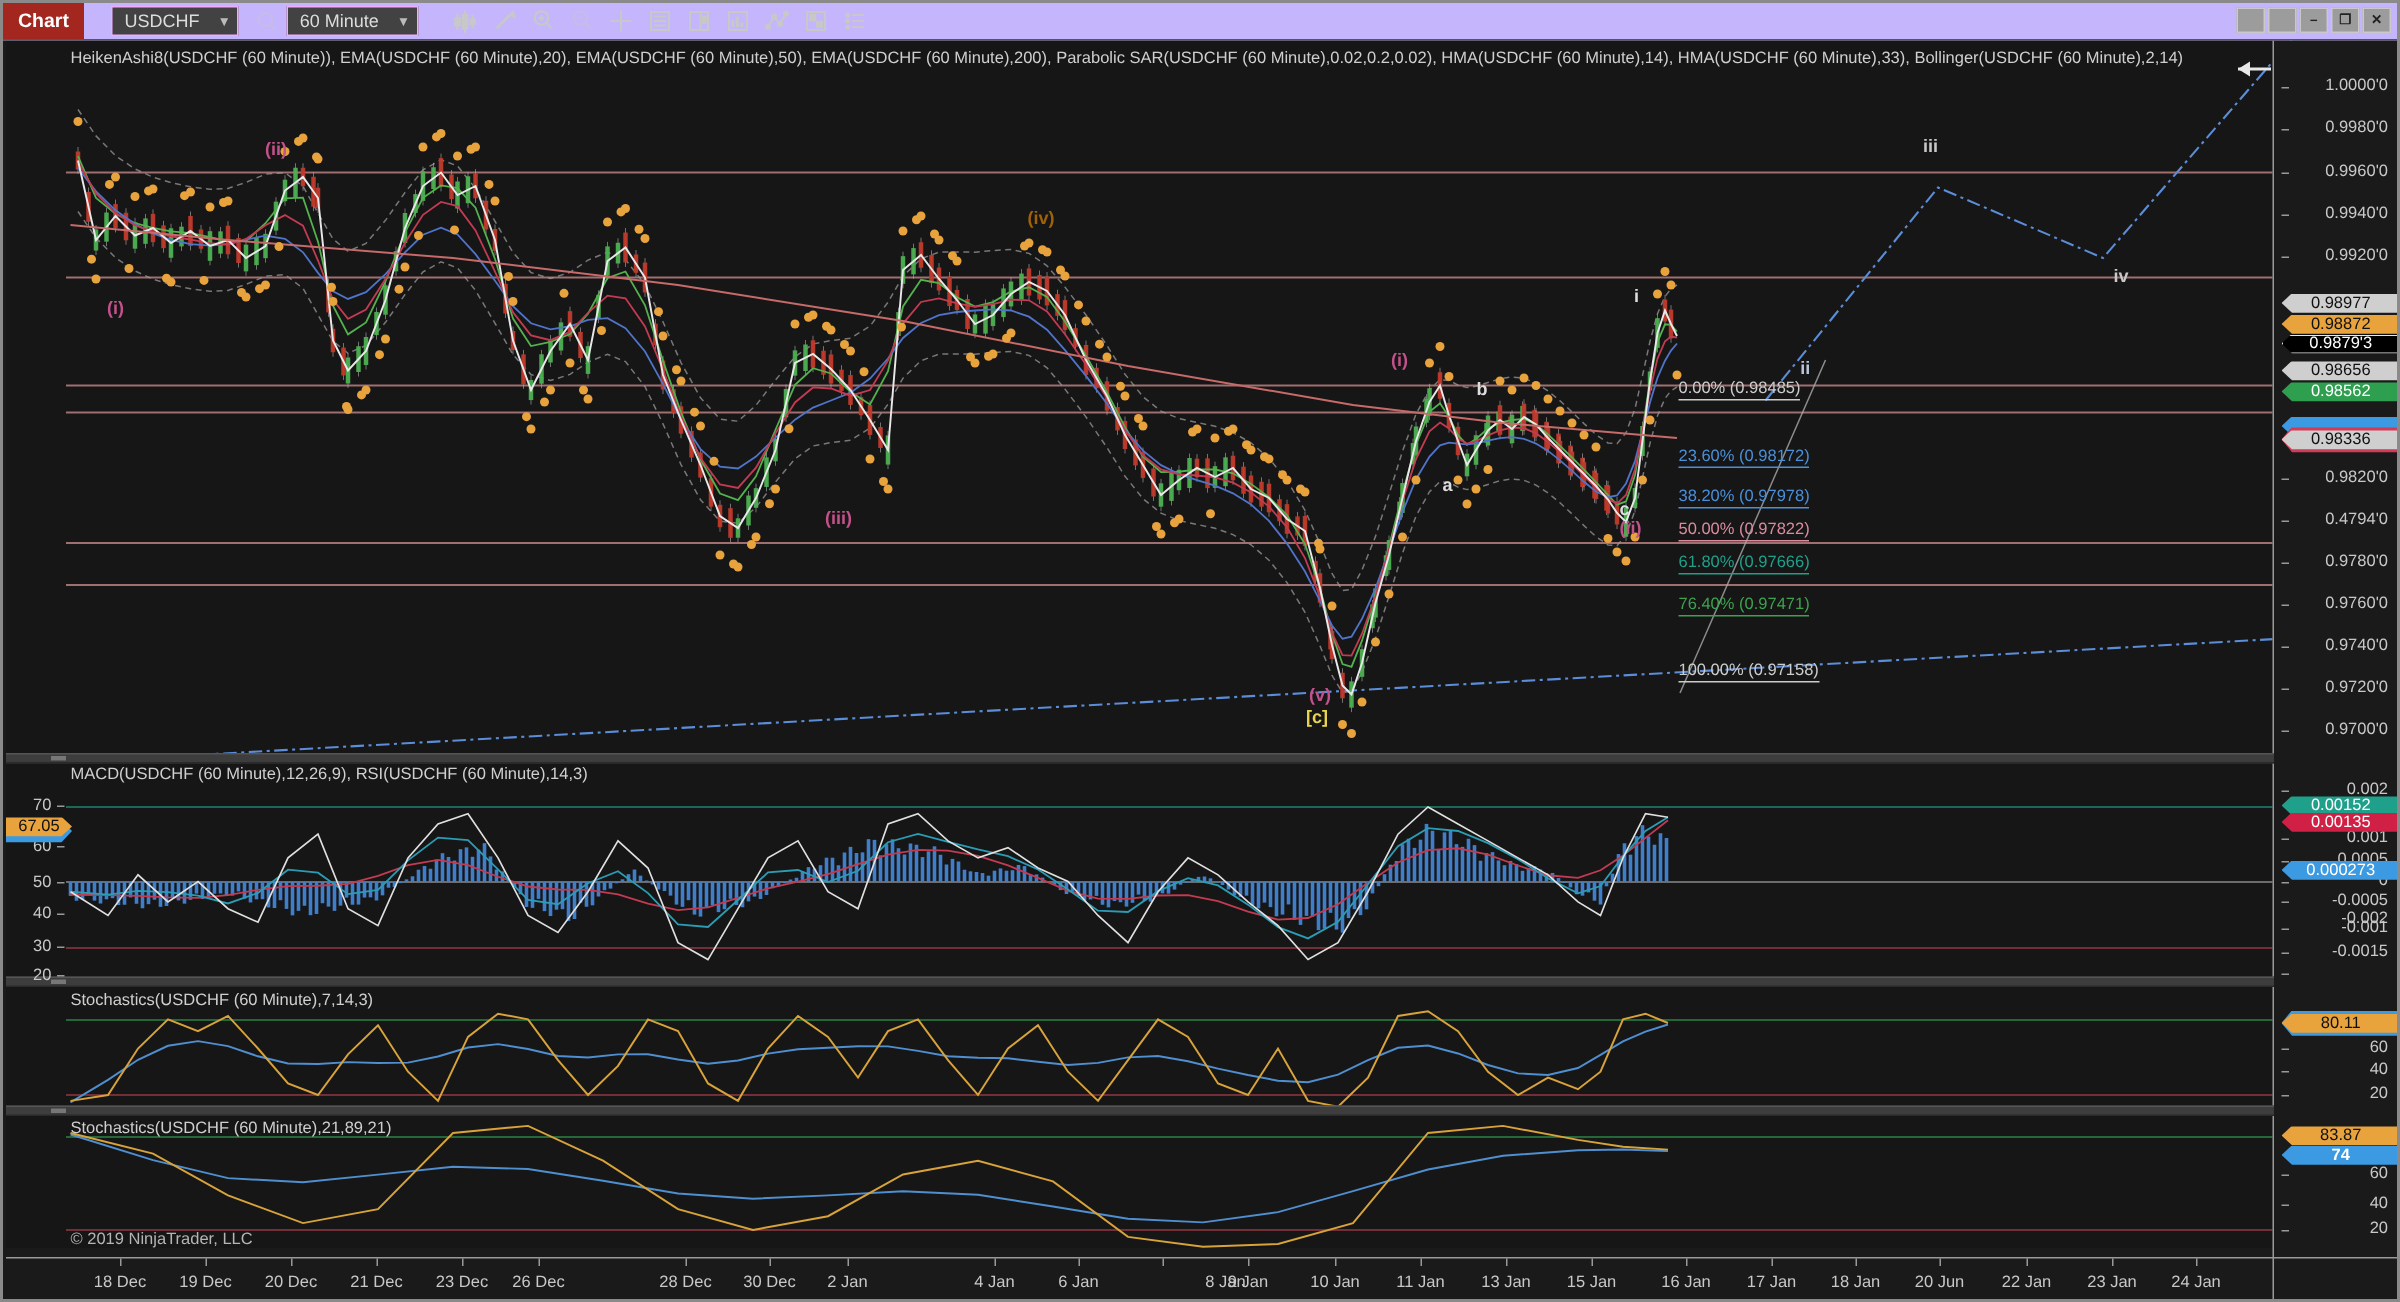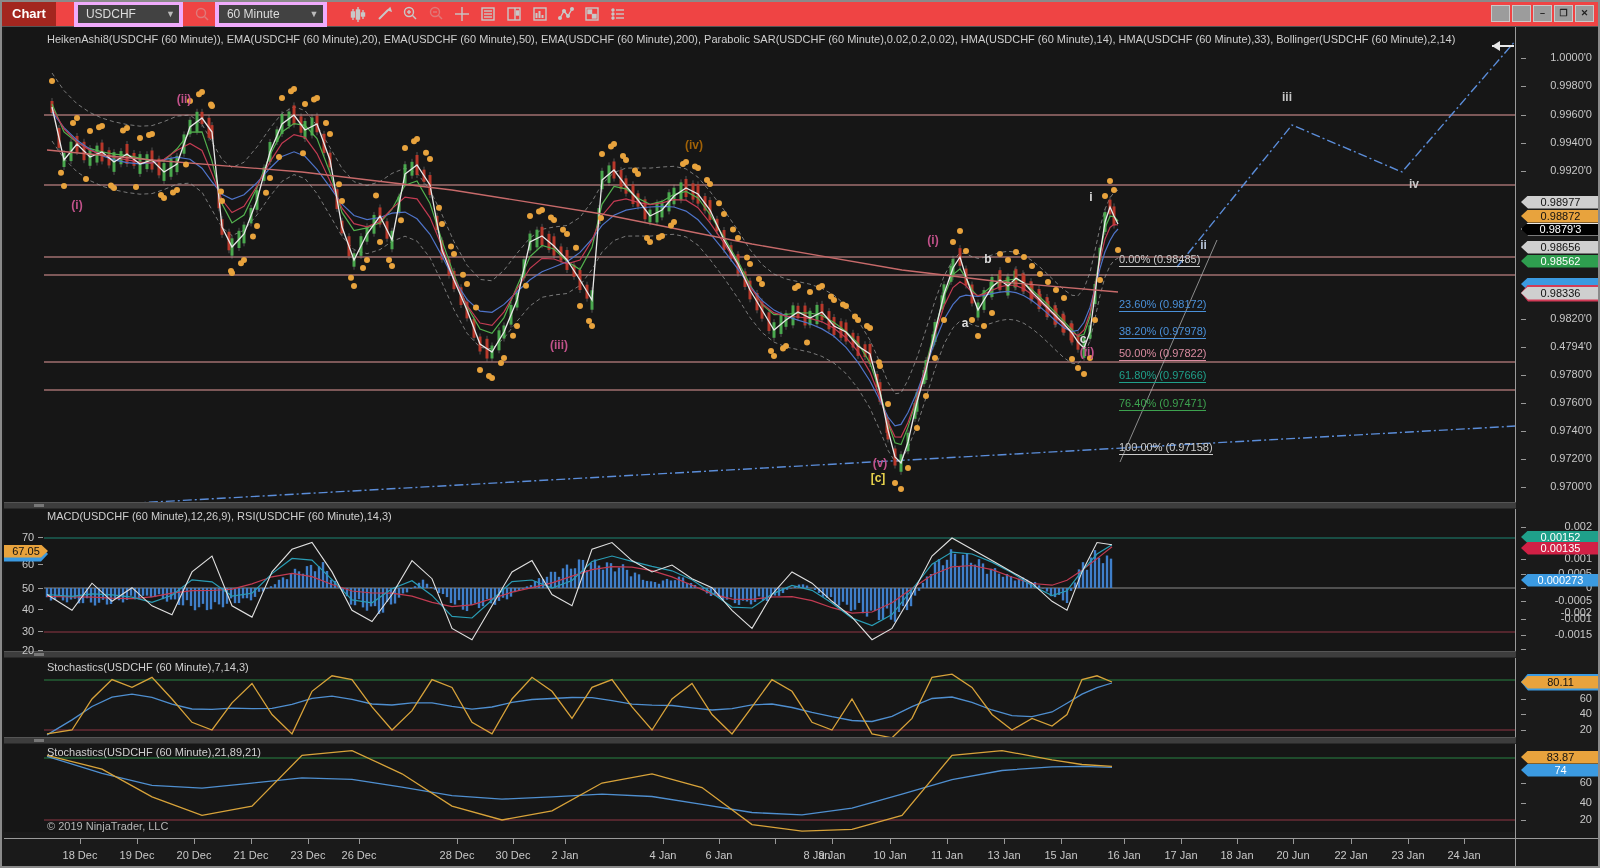--- a/index.html
+++ b/index.html
@@ -1,24 +1,24 @@
 <!DOCTYPE html>
 <html><head>
 <meta charset="utf-8">
 <style>
   html,body{margin:0;padding:0;background:#4a4a4a;font-family:"Liberation Sans",sans-serif;}
   #window{position:relative;width:1600px;height:868px;background:#1a1a1a;overflow:hidden;
           border:2px solid #8a8a8a;box-sizing:border-box;}
   
-  #toolbar{position:absolute;left:0;top:0;width:100%;height:24px;background:#ef4444;
+  #toolbar{position:absolute;left:0;top:0;width:100%;height:24px;background:#c4b5fd;
            border-bottom:1px solid #555;display:flex;align-items:center;z-index:30;}
   #chart-tab{background:#a3261f;color:#fff;font-weight:bold;font-size:13px;height:24px;
              line-height:24px;padding:0 10px;margin-right:18px;}
-  .dd{background:#424242;border:4px solid #f0abfc;color:#ddd;font-size:12px;height:18px;
-      line-height:18px;padding:0 4px 0 8px;display:flex;align-items:center;gap:30px;margin-right:6px;}
+  .dd{background:#424242;border:1px solid #f0abfc;color:#ddd;font-size:12px;height:18px;
+      line-height:18px;padding:0 4px 0 8px;display:flex;align-items:center;gap:12px;margin-right:6px;}
   .dd .chev{font-size:9px;color:#bbb;}
   .tb-icon{width:22px;height:18px;margin:0 2px;display:flex;align-items:center;justify-content:center;}
   .tb-icon svg{stroke:#c8c8c8;fill:none;stroke-width:1.4;}
   .tb-icon.dim svg{opacity:.4;}
   #win-controls{position:absolute;right:4px;top:3px;display:flex;gap:2px;}
   .win-btn{width:17px;height:15px;background:#9c9c9c;border:1px solid #c9c9c9;color:#222;
            font-size:9px;line-height:14px;text-align:center;font-weight:bold;}
   
   .panel{position:absolute;left:2px;right:82px;background:#161616;}
   .splitter{position:absolute;left:2px;right:82px;height:5px;background:#3d3d3d;border-top:1px solid #555;border-bottom:1px solid #2a2a2a;z-index:6;}
@@ -1063,21 +1063,21 @@
     <div class="tag" style="top:252.5px;background:#2e9e4f;color:#ffffff;">0.98562</div>
     <div class="tag" style="top:275.5px;background:#3b9ae1;color:#ffffff;"></div>
     <div class="tag" style="top:282.5px;background:#d23b57;height:17px;"></div>
     <div class="tag" style="top:284.5px;background:#cfcfcf;color:#111111;">0.98336</div>
     <div class="tag" style="top:528.5px;background:#1fa08a;color:#ffffff;">0.00152</div>
     <div class="tag" style="top:539.5px;background:#d12045;color:#ffffff;">0.00135</div>
     <div class="tag" style="top:571.5px;background:#3b9ae1;color:#ffffff;">0.000273</div>
     <div class="tag" style="top:671.5px;background:#3b9ae1;height:17px;"></div>
     <div class="tag" style="top:673.5px;background:#e8a33d;color:#111111;">80.11</div>
     <div class="tag" style="top:748.5px;background:#e8a33d;color:#111111;">83.87</div>
-    <div class="tag" style="top:761.5px;background:#3b9ae1;color:#ffffff;">74</div>
+    <div class="tag" style="top:761.5px;background:#3b9ae1;color:#ffffff;font-weight:bold;">74</div>
     <div class="ytick" style="top:518px;">0.002</div>
     <div class="ytickmark" style="left:1519px;top:525px;"></div>
     <div class="ytick" style="top:550px;">0.001</div>
     <div class="ytickmark" style="left:1519px;top:557px;"></div>
     <div class="ytick" style="top:565px;">0.0005</div>
     <div class="ytickmark" style="left:1519px;top:572px;"></div>
     <div class="ytick" style="top:579px;">0</div>
     <div class="ytickmark" style="left:1519px;top:586px;"></div>
     <div class="ytick" style="top:592px;">-0.0005</div>
     <div class="ytickmark" style="left:1519px;top:599px;"></div>

